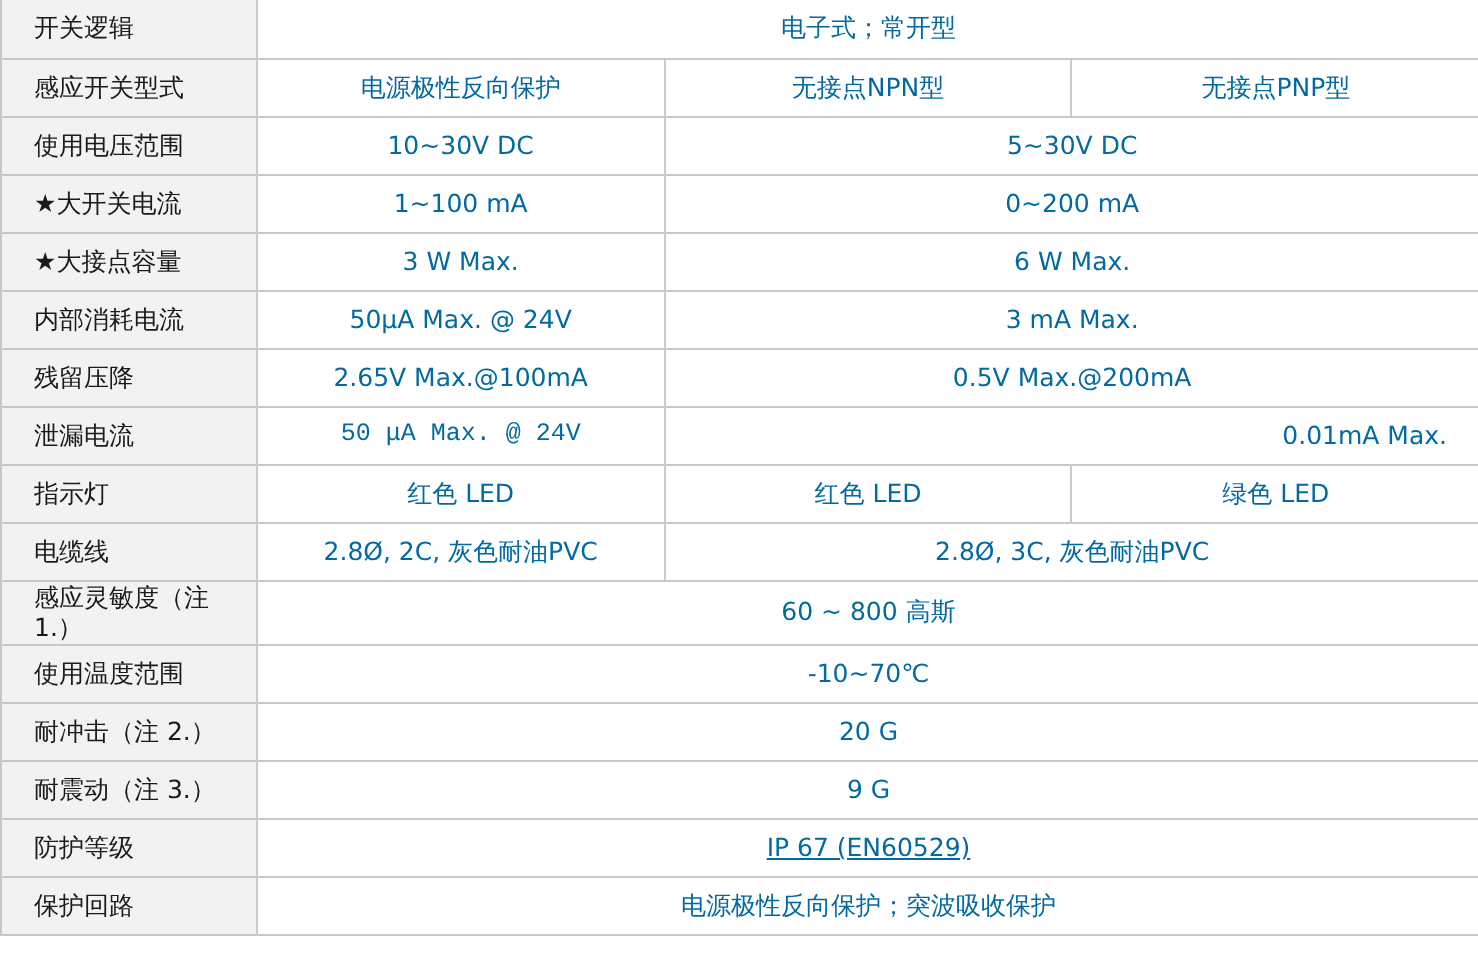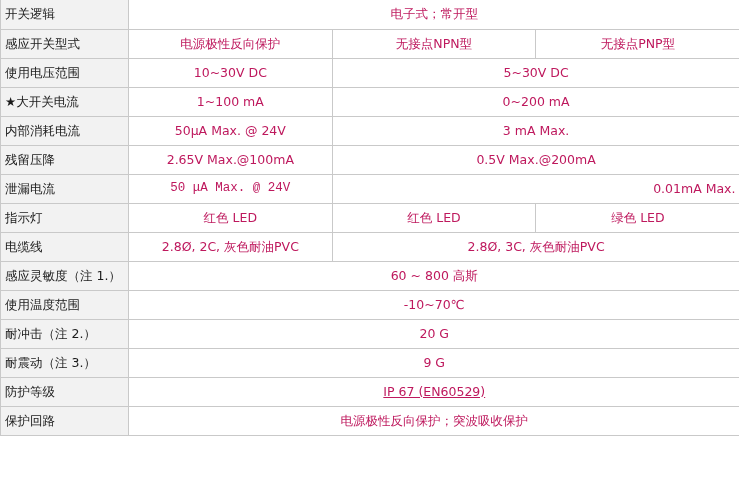--- a/index.html
+++ b/index.html
@@ -16,39 +16,39 @@
     overflow: hidden;
   }
   table.spec {
     border-collapse: collapse;
     width: 739px;
     table-layout: fixed;
   }
   table.spec td {
     border: 1px solid #c9c9c9;
     height: 29px;
-    padding: 0 4px;
+    padding: 0 16px;
     vertical-align: middle;
     line-height: 1.25;
     box-sizing: border-box;
   }
   td.label {
     width: 128px;
     background: #f2f2f2;
     text-align: left;
     padding-left: 8px;
     font-size: 12.5px;
     color: #1a1a1a;
     border-left: none;
   }
   td.val {
     background: #ffffff;
     text-align: center;
     font-size: 12.5px;
-    color: #be185d;
+    color: #0369a1;
   }
   td.val:last-child {
     border-right: none;
   }
   tr:first-child td {
     border-top: none;
   }
 </style>
 </head>
 <body>
@@ -67,20 +67,25 @@
       </tr>
       <tr>
         <td class="label">使用电压范围</td>
         <td class="val" style="width: 228px;">10~30V DC</td>
         <td class="val" colspan="2" style="width: 383px;">5~30V DC</td>
       </tr>
       <tr>
         <td class="label">★大开关电流</td>
         <td class="val" style="width: 228px;">1~100 mA</td>
         <td class="val" colspan="2" style="width: 383px;">0~200 mA</td>
+      </tr>
+      <tr>
+        <td class="label">★大接点容量</td>
+        <td class="val" style="width: 228px;">3 W Max.</td>
+        <td class="val" colspan="2" style="width: 383px;">6 W Max.</td>
       </tr>
       <tr>
         <td class="label">内部消耗电流</td>
         <td class="val" style="width: 228px;">50μA Max. @ 24V</td>
         <td class="val" colspan="2" style="width: 383px;">3 mA Max.</td>
       </tr>
       <tr>
         <td class="label">残留压降</td>
         <td class="val" style="width: 228px;">2.65V Max.@100mA</td>
         <td class="val" colspan="2" style="width: 383px;">0.5V Max.@200mA</td>

